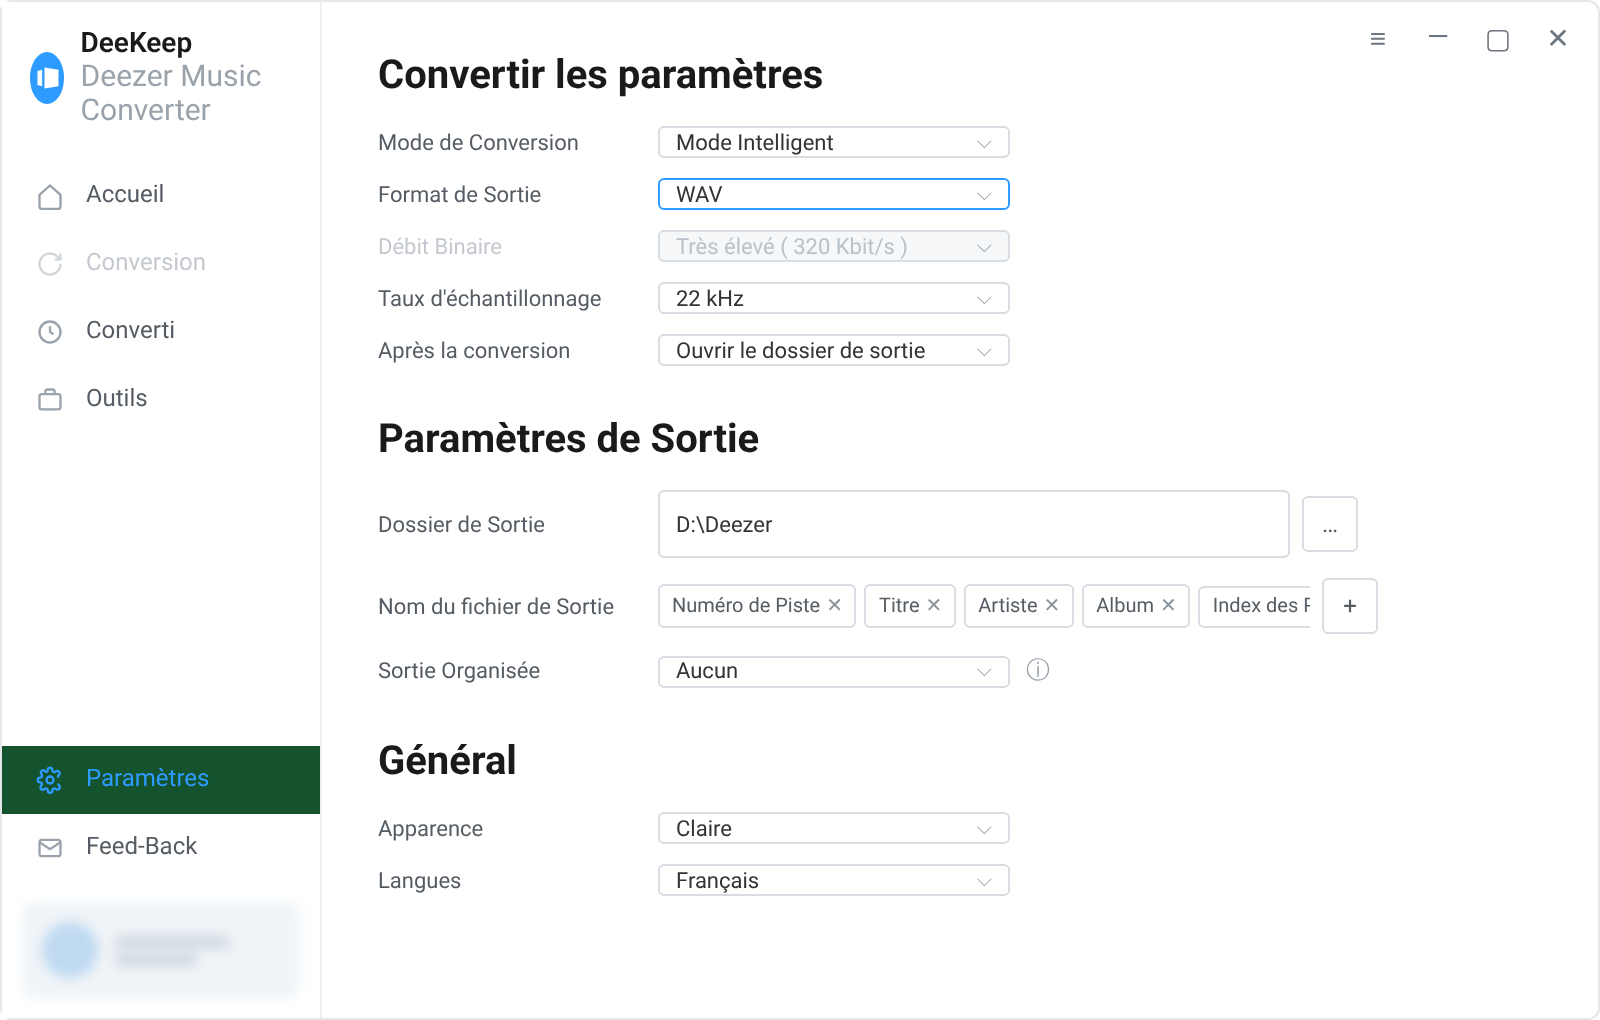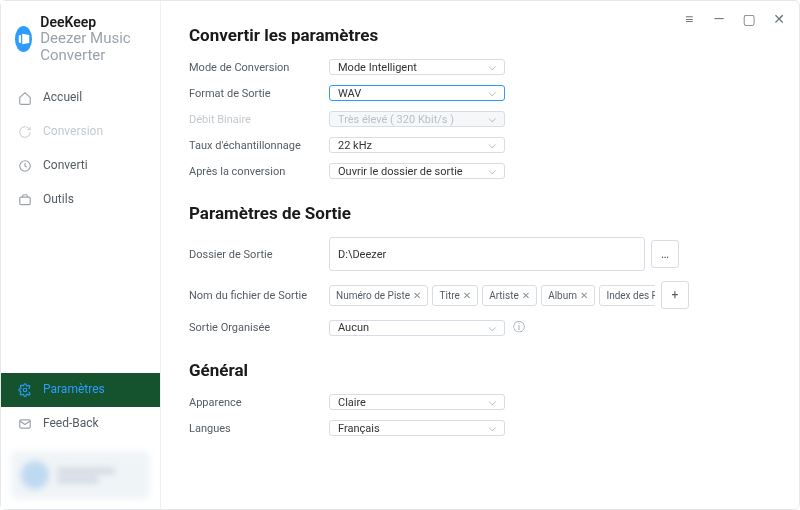--- a/index.html
+++ b/index.html
@@ -22,21 +22,21 @@
 .spacer{flex:1}
 .user-card{margin:10px;padding:10px;background:#eef3f7;border-radius:6px;display:flex;align-items:center;filter:blur(3px);opacity:.9}
 .user-avatar{width:28px;height:28px;border-radius:50%;background:#b8d6f0;margin-right:8px}
 .user-lines{flex:1}
 .user-lines div{height:6px;background:#c9d3dc;border-radius:3px;margin:3px 0}
 .user-lines div:first-child{width:70%}
 .user-lines div:last-child{width:50%}
 .main{flex:1;overflow-y:auto;padding:0 28px 16px}
 .titlebar{position:absolute;top:8px;right:10px;display:flex;gap:8px;align-items:center}
 .tb-btn{width:22px;height:22px;display:flex;align-items:center;justify-content:center;color:#6d767f;cursor:pointer;font-size:14px}
-.section-title{font-size:17px;font-weight:700;color:#1a1a1a;margin-top:24px;margin-bottom:14px}
+.section-title{font-size:20px;font-weight:700;color:#1a1a1a;margin-top:24px;margin-bottom:14px}
 .form-row{display:flex;align-items:center;margin-bottom:10px}
 .form-label{width:140px;font-size:11px;color:#555c63}
 .form-label.disabled{color:#c4c9cf}
 .select{width:176px;height:16px;border:1px solid #d7dde2;border-radius:3px;background:#fff;display:flex;align-items:center;justify-content:space-between;padding:0 8px;font-size:11px;color:#333;cursor:pointer}
 .select.active{border-color:#2d9bff}
 .select.disabled{background:#f5f7f9;color:#b9c1c9;cursor:default}
 .chev{color:#9aa3ab;font-size:10px}
 .input{width:316px;height:28px;border:1px solid #d7dde2;border-radius:3px;padding:16px 8px;font-size:11px;color:#333}
 .btn-sq{width:28px;height:28px;border:1px solid #d7dde2;border-radius:3px;background:#fff;margin-left:6px;display:flex;align-items:center;justify-content:center;font-size:12px;color:#555c63;cursor:pointer}
 .tags{display:flex;gap:4px;align-items:center;flex-wrap:nowrap;max-width:326px;overflow:hidden}

